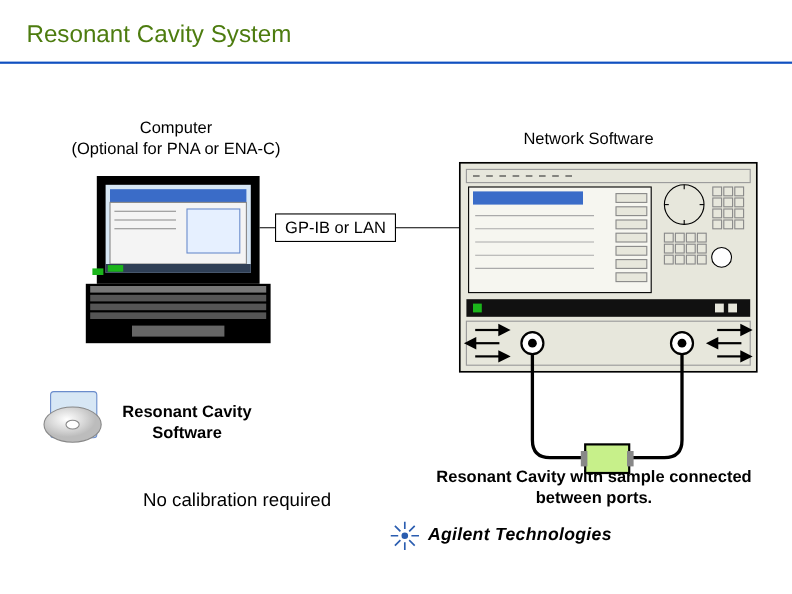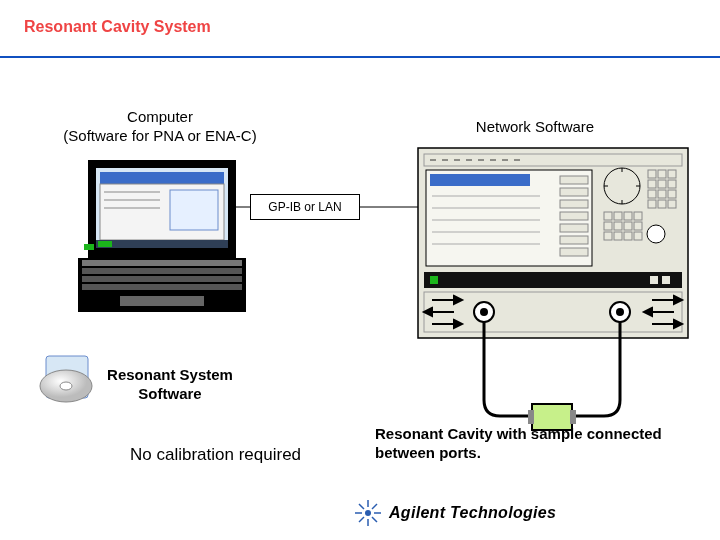--- a/index.html
+++ b/index.html
@@ -6,23 +6,23 @@
   body {
     width: 720px; height: 540px;
     font-family: Arial, Helvetica, sans-serif;
     background: #fff;
     position: relative;
     overflow: hidden;
   }
   .title {
     position: absolute;
     left: 24px; top: 18px;
-    font-size: 16px;
-    font-weight: bold;
-    color: #ef4444;
+    font-size: 22px;
+    font-weight: normal;
+    color: #4d7c0f;
   }
   .title-underline {
     position: absolute;
     left: 0; top: 56px;
     width: 720px; height: 2px;
     background: #1050c0;
   }
   .label {
     position: absolute;
     text-align: center;
@@ -30,66 +30,66 @@
     color: #000;
     line-height: 1.25;
   }
   .computer-label { left: 30px; top: 108px; width: 260px; }
   .analyzer-label { left: 440px; top: 118px; width: 190px; }
   .software-label { left: 90px; top: 366px; width: 160px; font-weight: bold;}
   .caption-right {
     position: absolute;
     left: 375px; top: 425px; width: 330px;
     font-size: 15px; font-weight: bold;
-    text-align: left; line-height: 1.25;
+    text-align: center; line-height: 1.25;
   }
   .caption-left {
     position: absolute;
     left: 130px; top: 445px;
     font-size: 17px; font-weight: normal;
   }
 
   
   .conn-box {
     position: absolute;
     left: 250px; top: 194px;
     width: 110px; height: 26px;
     border: 1px solid #000;
     background: #fff;
-    font-size: 12px;
+    font-size: 15px;
     display: flex; align-items: center; justify-content: center;
   }
 
   
   svg.layer { position: absolute; left: 0; top: 0; }
 
   
   .brand {
     position: absolute;
-    left: 355px; top: 500px;
+    left: 355px; top: 474px;
     display: flex; align-items: center;
     gap: 8px;
   }
   .brand-text {
     font-size: 16px; font-weight: bold;
     font-style: italic;
     letter-spacing: 0.3px;
   }
   .spark svg { display: block; }
 </style>
 </head>
 <body>
 
 <div class="title">Resonant Cavity System</div>
 <div class="title-underline"></div>
 
 <div class="label computer-label" style="white-space:pre-line">Computer
-(Software for PNA or ENA-C)</div>
+(Optional for PNA or ENA-C)</div>
 <div class="label analyzer-label">Network Software</div>
-<div class="label software-label" style="white-space:pre-line">Resonant System
+<div class="label software-label" style="white-space:pre-line">Resonant Cavity
 Software</div>
 <div class="caption-right">Resonant Cavity with sample connected between ports.</div>
 <div class="caption-left">No calibration required</div>
 
 <svg class="layer" width="720" height="540">
 
   <rect x="78" y="258" width="168" height="54" fill="#000"></rect>
   <rect x="82" y="260" width="160" height="6" fill="#777"></rect>
   <rect x="82" y="268" width="160" height="6" fill="#555"></rect>
   <rect x="82" y="276" width="160" height="6" fill="#555"></rect>

